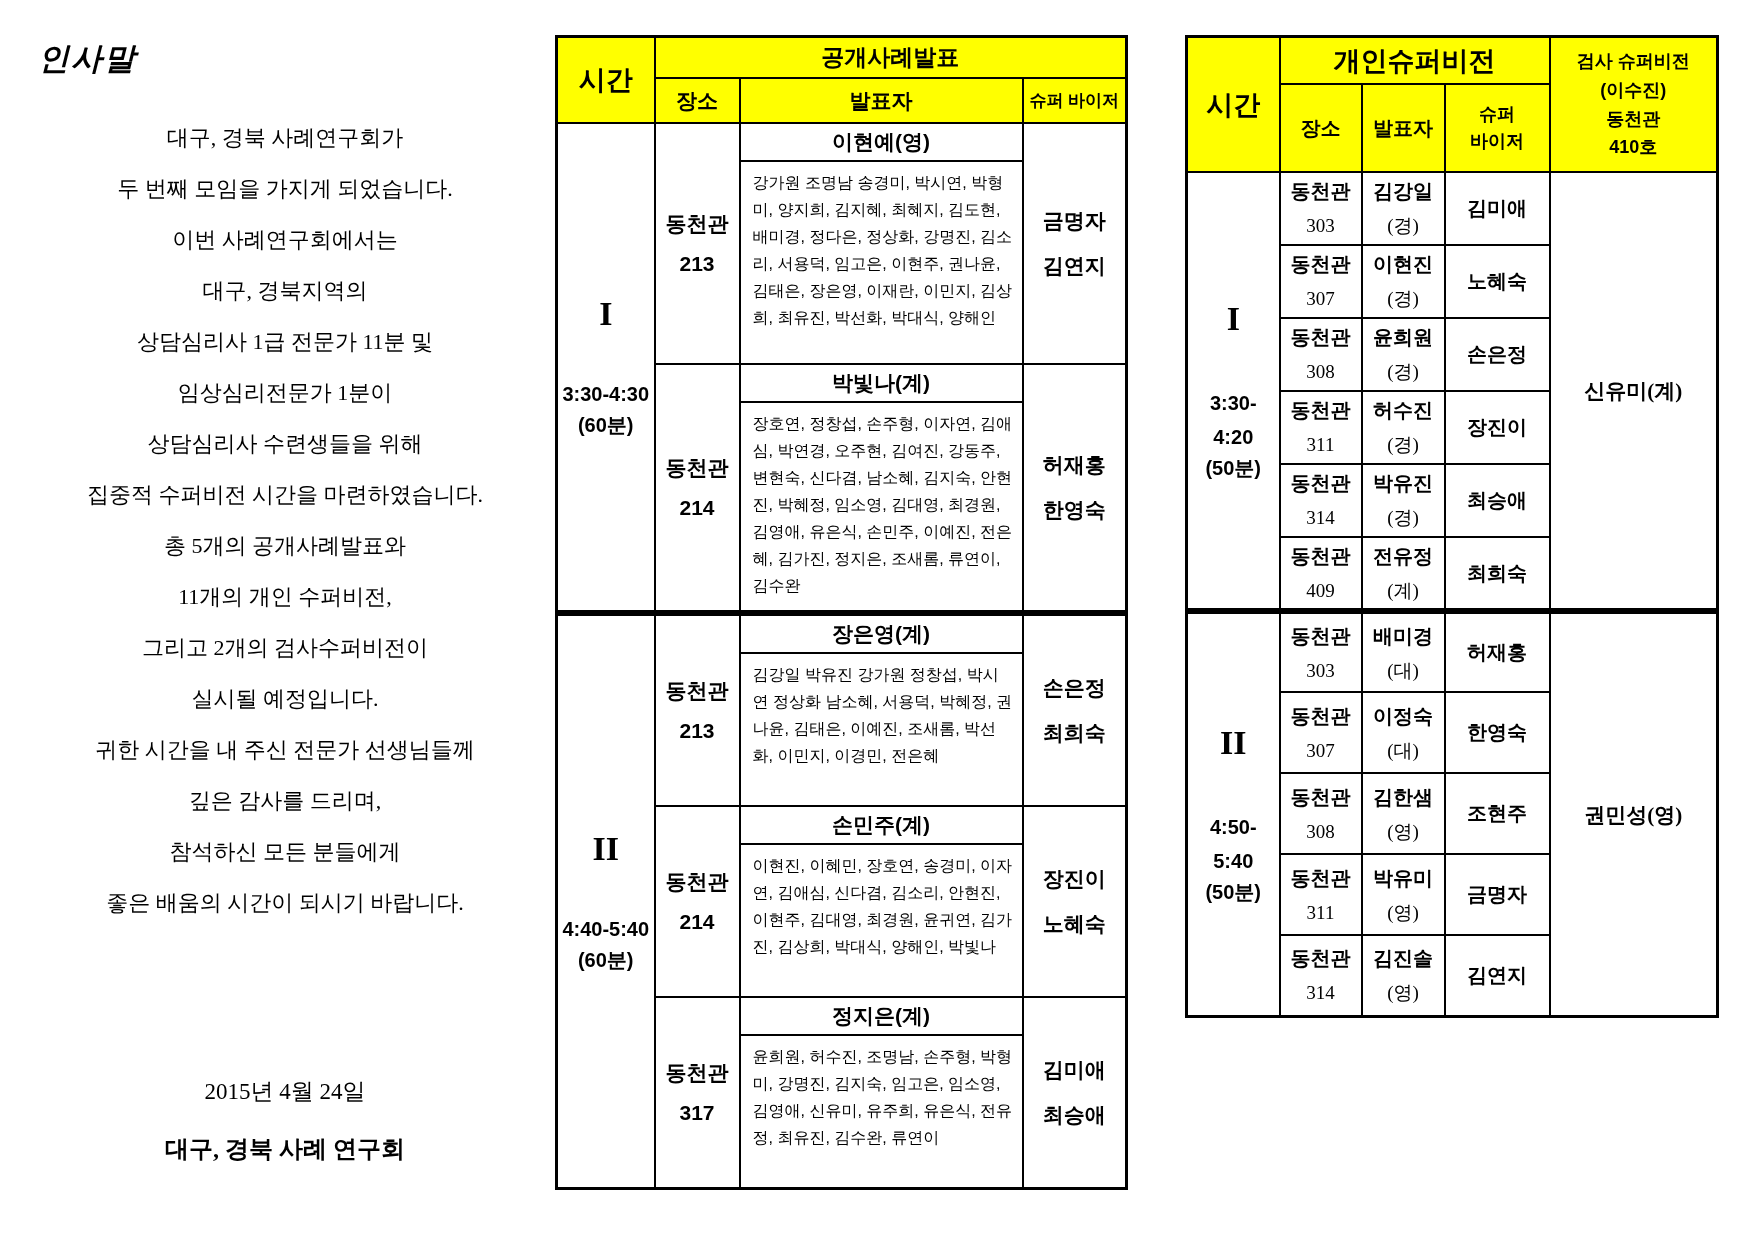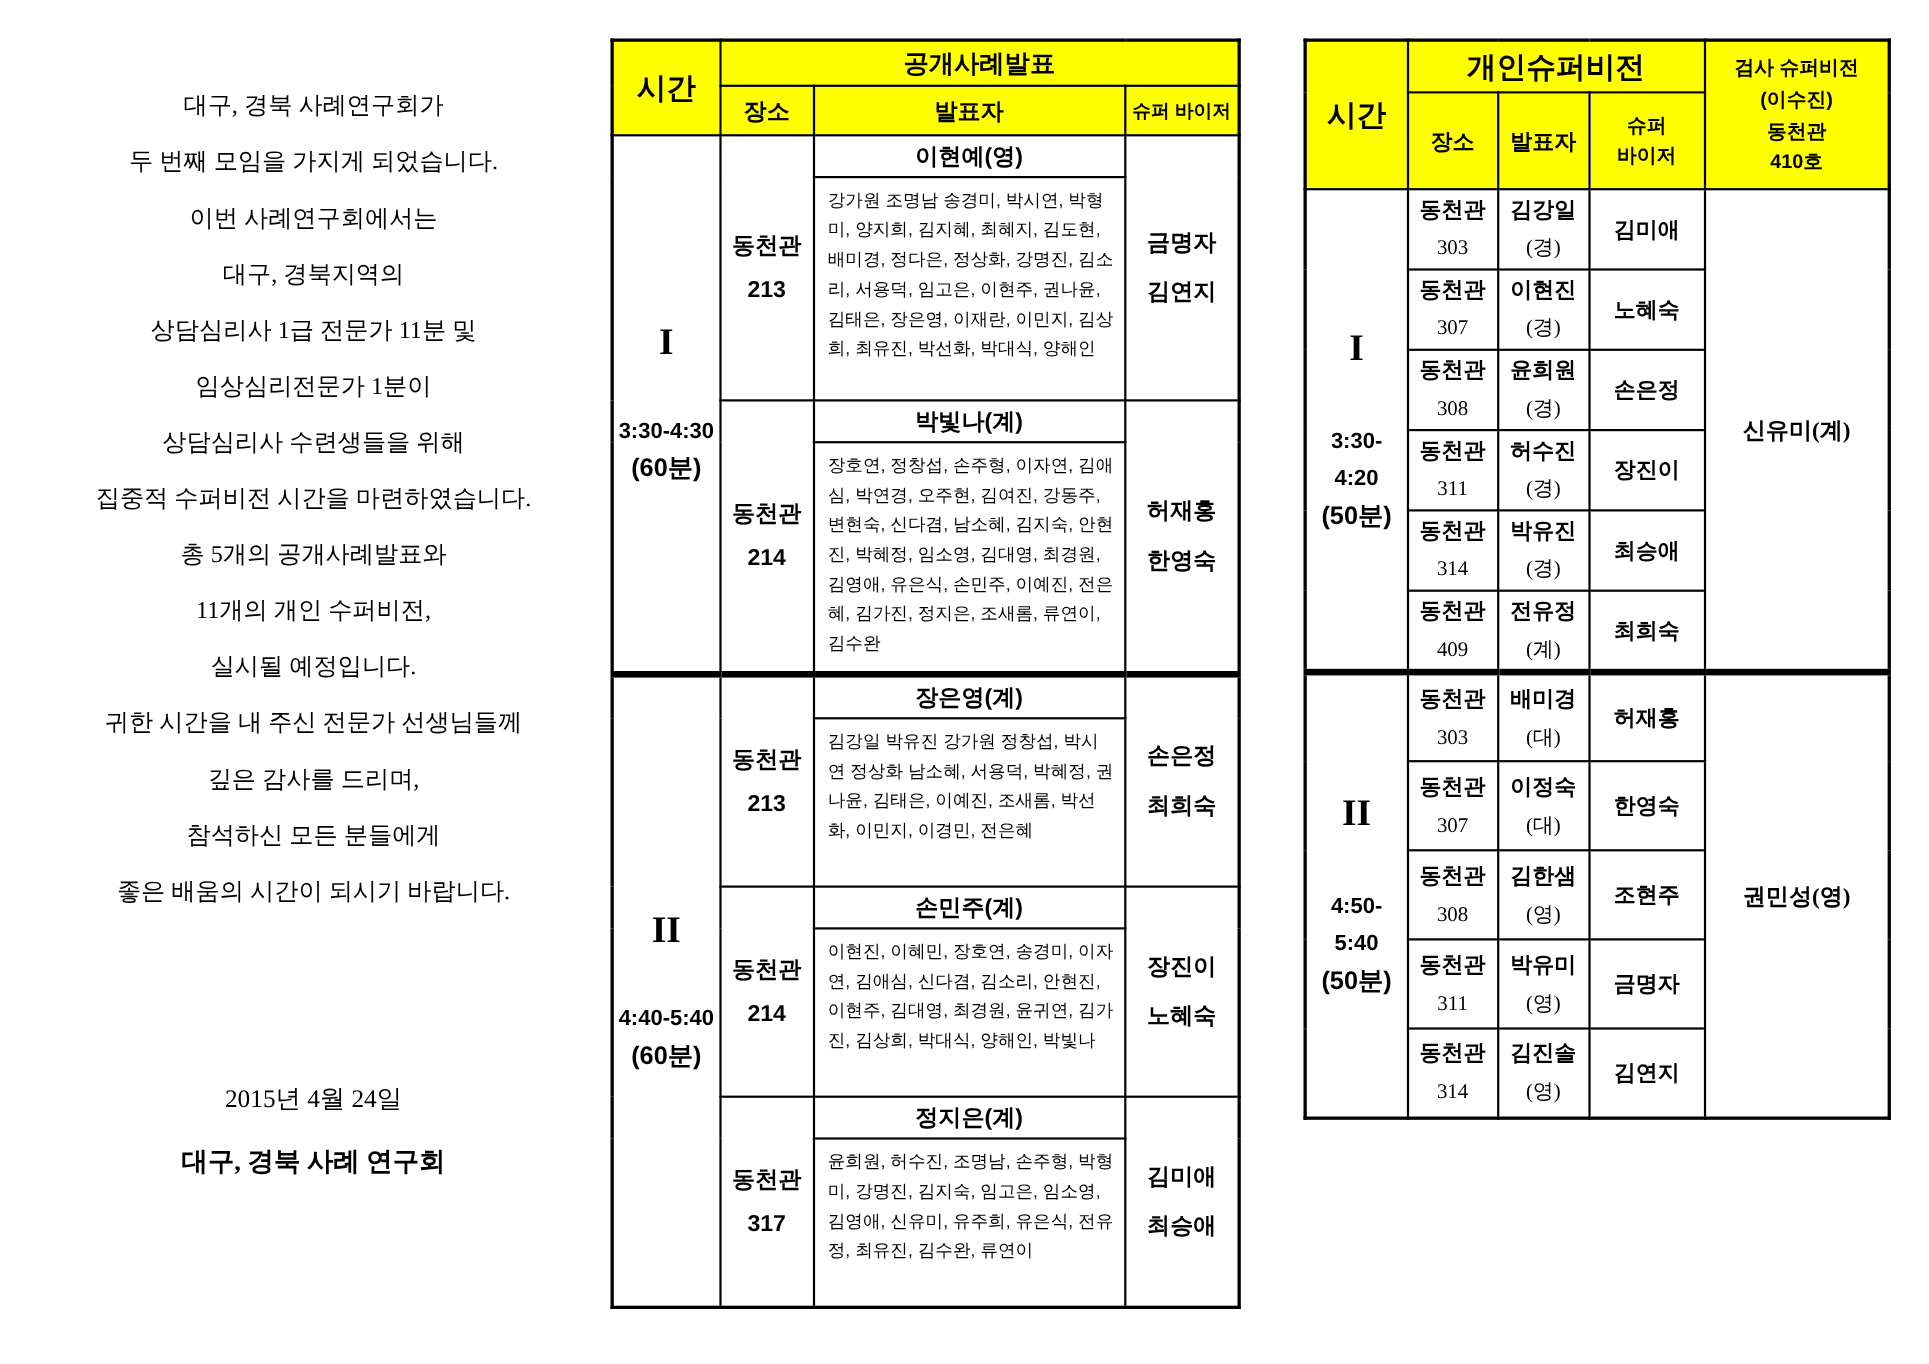--- a/index.html
+++ b/index.html
@@ -40,21 +40,21 @@
   .public .time-hdr{font-size:27px;}
   .public .group-hdr{font-size:23px;height:37px;font-family:Liberation Serif, serif;}
   .public .sub-hdr{font-size:21px;height:41px;}
   .public .sup-hdr{font-size:17px;}
   .time-cell{text-align:center;vertical-align:middle;}
   .time-cell .roman{
     font-family:"Liberation Serif", serif;font-weight:bold;font-size:34px;
     margin-bottom:44px;
   }
   .time-cell .trange{font-weight:bold;font-size:20px;line-height:1.7;}
-  .time-cell .tdur{font-weight:bold;font-size:23px;line-height:1.4;}
+  .time-cell .tdur{font-weight:bold;font-size:20px;line-height:1.4;}
   .place-cell{text-align:center;vertical-align:middle;font-weight:bold;font-size:21px;line-height:1.9;}
   .ptitle-cell{text-align:center;vertical-align:middle;font-weight:bold;font-size:21px;height:34px;margin-left:27px;}
   .names-cell{
     vertical-align:top;text-align:left;font-size:16px;line-height:27px;
     padding:7px 8px 4px 12px;
   }
   .h190{height:190px;} .h196{height:196px;} .h140{height:140px;}
   .sup-cell{text-align:center;vertical-align:middle;font-weight:bold;font-size:21px;line-height:2.1;}
 
   
@@ -74,31 +74,33 @@
   .exam-cell{
     text-align:center;vertical-align:middle;font-weight:bold;font-size:21px;
     font-family:"Liberation Serif", serif;
     margin-left:34px;
   }
 </style>
 </head>
 <body>
 
 <div class="greeting">
+  <div class="greeting-title">인사말</div>
   <div class="greeting-lines">
     <div>대구, 경북 사례연구회가</div>
     <div>두 번째 모임을 가지게 되었습니다.</div>
     <div>이번 사례연구회에서는</div>
     <div>대구, 경북지역의</div>
     <div>상담심리사 1급 전문가 11분 및</div>
     <div>임상심리전문가 1분이</div>
     <div>상담심리사 수련생들을 위해</div>
     <div>집중적 수퍼비전 시간을 마련하였습니다.</div>
     <div>총 5개의 공개사례발표와</div>
     <div>11개의 개인 수퍼비전,</div>
+    <div>그리고 2개의 검사수퍼비전이</div>
     <div>실시될 예정입니다.</div>
     <div>귀한 시간을 내 주신 전문가 선생님들께</div>
     <div>깊은 감사를 드리며,</div>
     <div>참석하신 모든 분들에게</div>
     <div>좋은 배움의 시간이 되시기 바랍니다.</div>
   </div>
   <div class="greeting-date">2015년  4월 24일</div>
   <div class="greeting-sig">대구, 경북 사례 연구회</div>
 </div>
 

